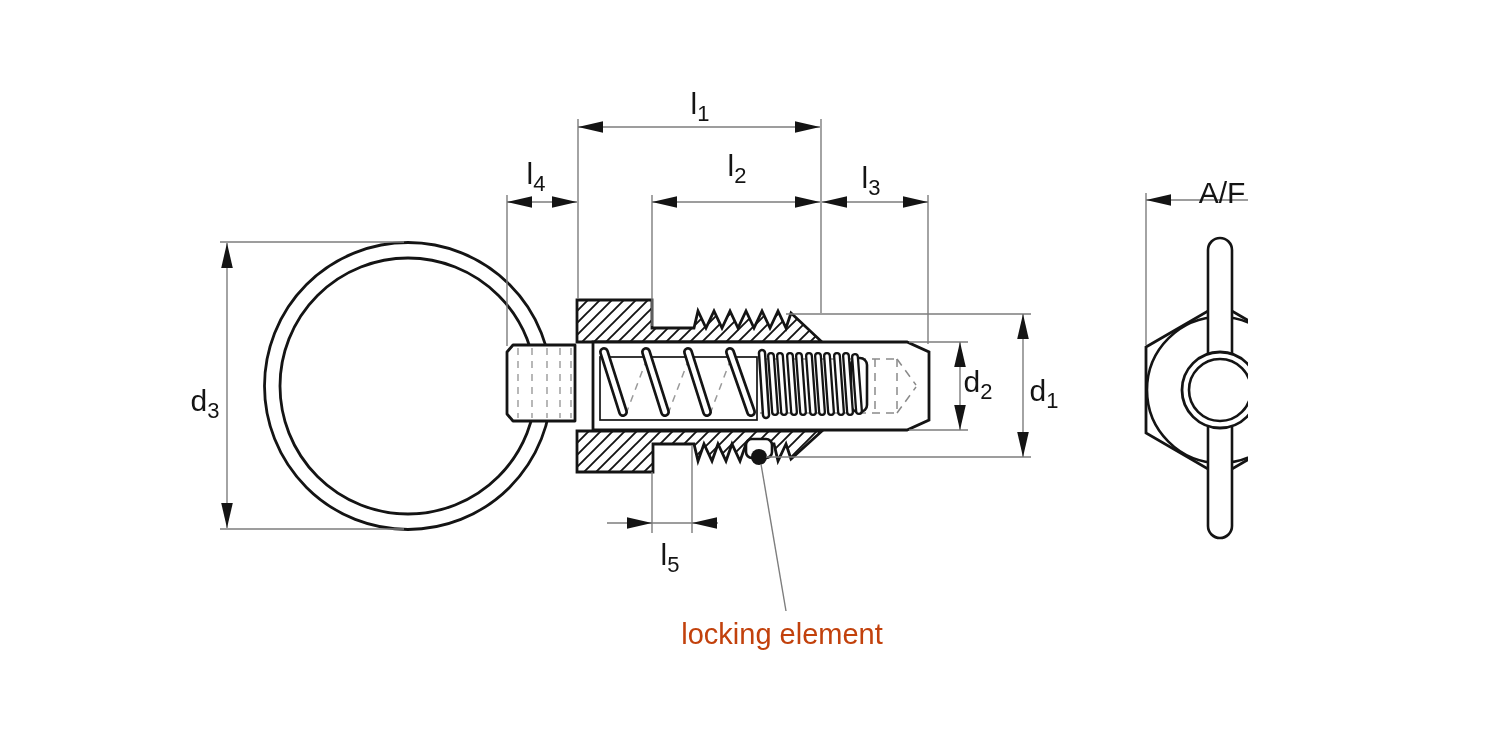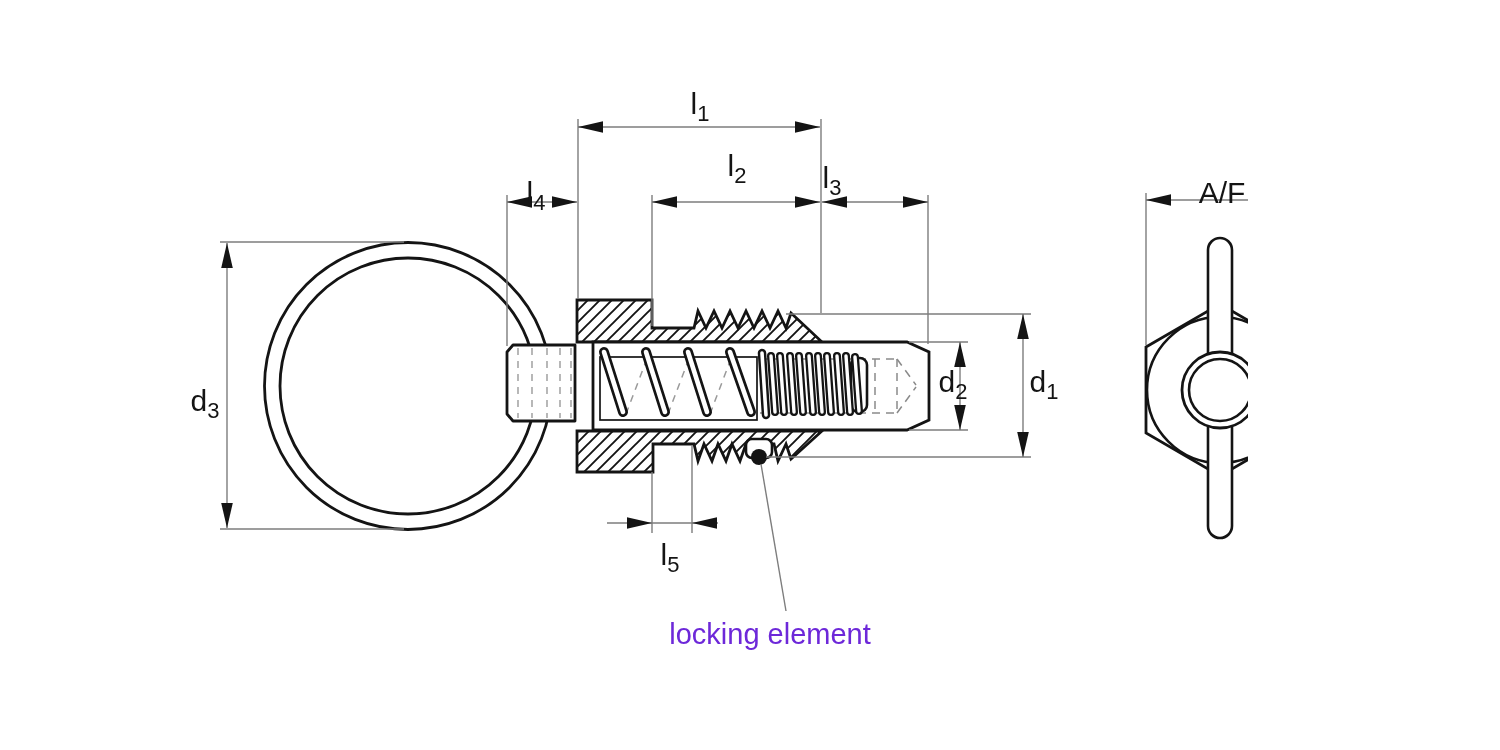--- a/index.html
+++ b/index.html
@@ -2,22 +2,22 @@
 <html><head>
 <meta charset="utf-8">
 <style>
   html,body{margin:0;padding:0;background:#ffffff;}
   .stage{position:relative;width:1248px;height:750px;background:#ffffff;overflow:hidden;
          font-family:"Liberation Sans", sans-serif;}
   .stage svg{position:absolute;left:0;top:0;}
   .dim-label{position:absolute;transform:translate(-50%,-50%);font-size:30px;color:#141414;
              white-space:nowrap;line-height:1;}
   .dim-label sub{font-size:22px;line-height:1;}
-  .note-label{position:absolute;transform:translate(-50%,-50%);font-size:29px;color:#6d28d9;
-              white-space:nowrap;line-height:1;}
+  .note-label{position:absolute;transform:translate(-50%,-50%);font-size:29px;color:#c2410c;
+              white-space:nowrap;line-height:1;margin-left:12px;}
 </style>
 </head>
 <body>
 
 <div class="stage">
 
 <svg width="1500" height="750" viewBox="0 0 1500 750">
   <defs>
     <pattern id="hatch" patternUnits="userSpaceOnUse" width="12" height="12">
       <path d="M-3,15 L15,-3 M0,12 L12,0 M-6,6 L6,-6 M6,18 L18,6" stroke="#141414" stroke-width="1.9" fill="none"></path>
@@ -187,23 +187,23 @@
       </g>
       <g fill="#141414" stroke="none">
         <polygon points="1146,200 1171,194.2 1171,205.8"></polygon>
         <polygon points="1294,200 1269,194.2 1269,205.8"></polygon>
       </g>
     </g>
   </g>
 </svg>
 
 <div class="dim-label" style="left:700px;top:107px"><span>l</span><sub>1</sub></div>
-<div class="dim-label" style="left:536px;top:196px"><span>l</span><sub>4</sub></div>
+<div class="dim-label" style="left:536px;top:177px"><span>l</span><sub>4</sub></div>
 <div class="dim-label" style="left:737px;top:169px"><span>l</span><sub>2</sub></div>
-<div class="dim-label" style="left:832px;top:181px"><span>l</span><sub>3</sub></div>
+<div class="dim-label" style="left:871px;top:181px"><span>l</span><sub>3</sub></div>
 <div class="dim-label" style="left:670px;top:558px"><span>l</span><sub>5</sub></div>
 <div class="dim-label" style="left:205px;top:404px"><span>d</span><sub>3</sub></div>
-<div class="dim-label" style="left:953px;top:385px"><span>d</span><sub>2</sub></div>
-<div class="dim-label" style="left:1044px;top:385px"><span>d</span><sub>1</sub></div>
+<div class="dim-label" style="left:978px;top:385px"><span>d</span><sub>2</sub></div>
+<div class="dim-label" style="left:1044px;top:394px"><span>d</span><sub>1</sub></div>
 <div class="dim-label" style="left:1222px;top:196px"><span>A/F</span><sub></sub></div>
 <div class="note-label" style="left:770px;top:634px">locking element</div>
 
 </div>
 
 </body></html>

